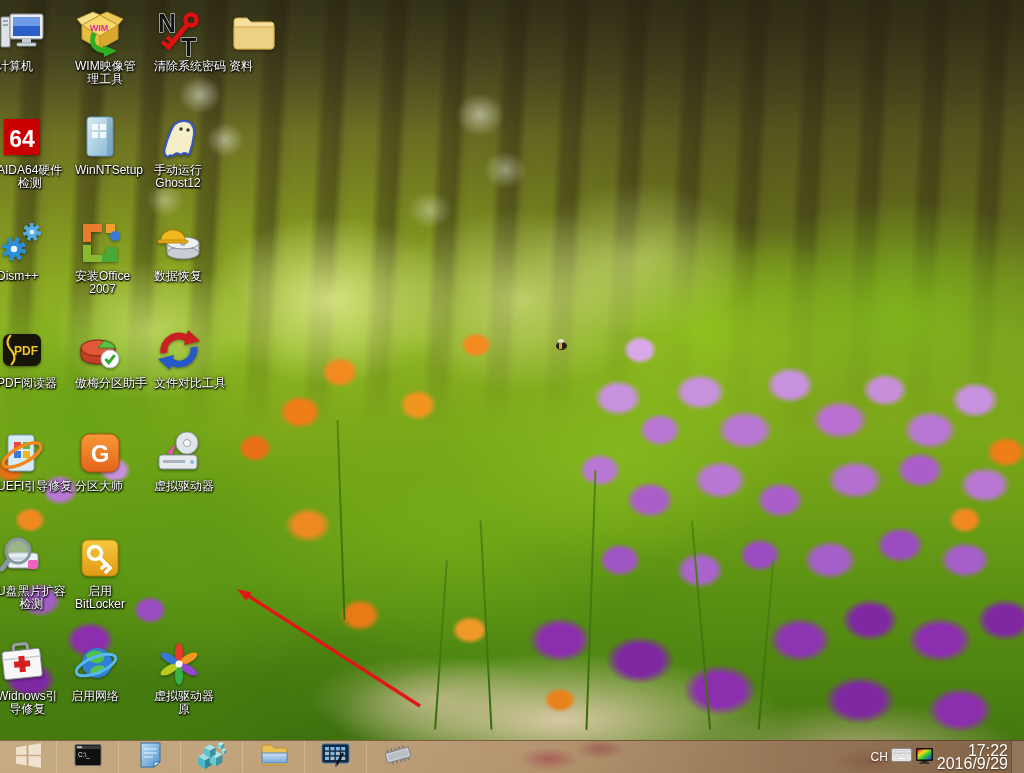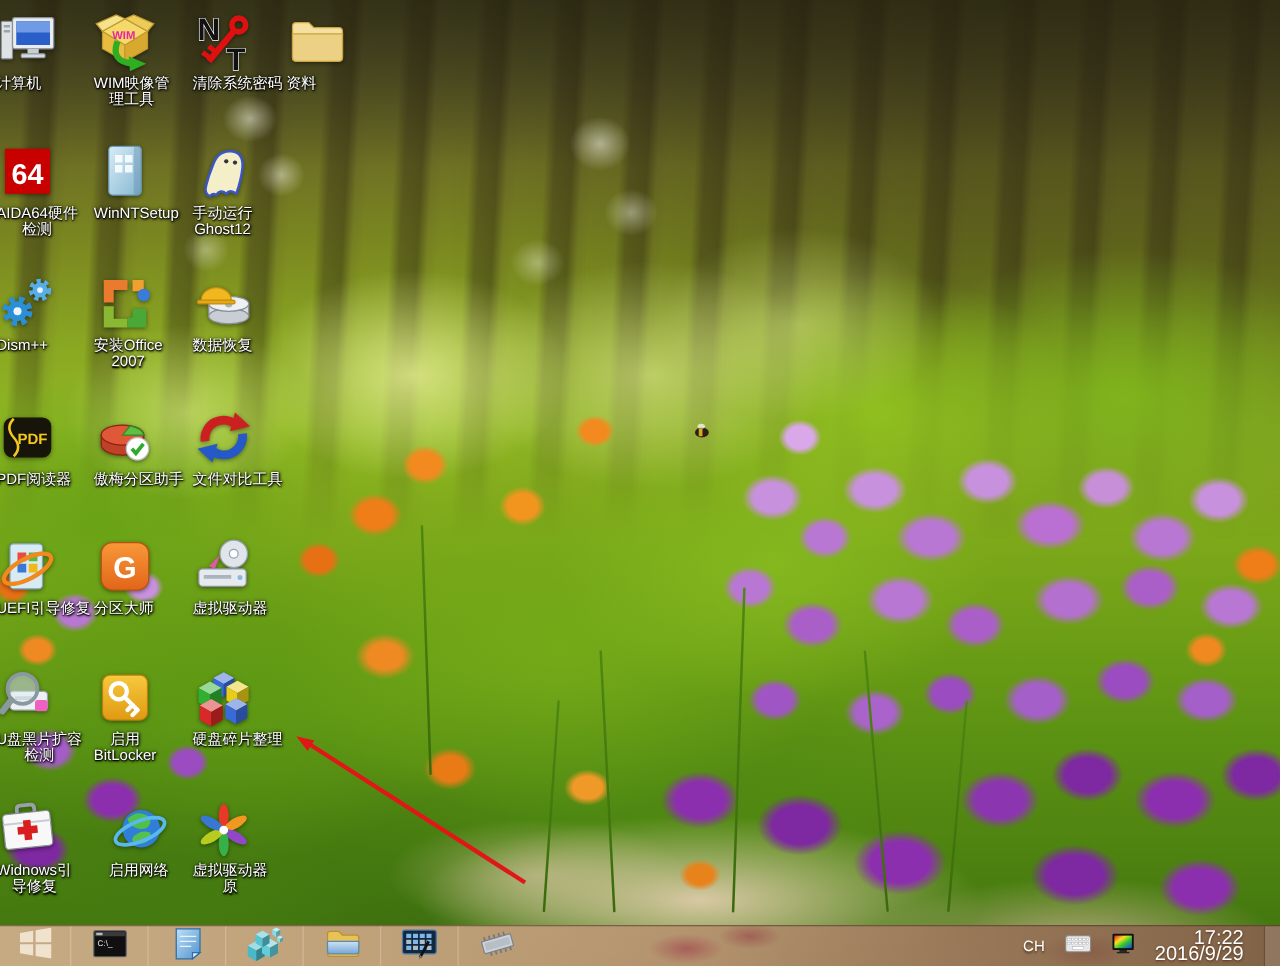--- a/index.html
+++ b/index.html
@@ -107,21 +107,21 @@
   
   .taskbar{position:absolute;left:0;top:740px;width:1024px;height:33px;box-sizing:border-box;z-index:3;
     border-top:1px solid rgba(70,50,32,.55);
     background:
       radial-gradient(40px 16px at 549px 18px,rgba(158,52,70,.55),rgba(158,52,70,0) 75%),
       radial-gradient(34px 14px at 600px 8px,rgba(140,44,60,.45),rgba(140,44,60,0) 75%),
       radial-gradient(50px 18px at 868px 20px,rgba(120,60,50,.35),rgba(120,60,50,0) 75%),
       linear-gradient(90deg,rgba(203,172,135,.96) 0%,rgba(196,163,126,.96) 30%,rgba(180,146,110,.96) 55%,rgba(150,116,86,.97) 78%,rgba(130,98,72,.97) 100%)}
   .tbtn{position:absolute;top:0;height:32px;display:flex;align-items:center;justify-content:center}
   .tbtn.sep{border-left:1px solid rgba(248,238,218,.28)}
-  .tray{position:absolute;right:0;top:0;height:32px;display:flex;align-items:center;gap:16px}
+  .tray{position:absolute;right:0;top:0;height:32px;display:flex;align-items:center;gap:3px}
   .lang{font-size:12px;color:#fff;text-shadow:0 1px 2px rgba(60,30,10,.8)}
   .clock{text-align:right;font-size:16px;line-height:13px;color:#fff;text-shadow:0 1px 2px rgba(60,30,10,.8);white-space:nowrap}
   .showdesk{width:12px;height:32px;border-left:1px solid rgba(60,40,25,.5);background:rgba(255,255,255,.12)}
 
   .arrow-overlay{position:absolute;inset:0;z-index:4;pointer-events:none}
 </style>
 </head>
 <body>
 
 <div class="screen">
@@ -403,50 +403,38 @@
         <line x1="24" y1="24" x2="34" y2="34"></line>
         <line x1="30" y1="30" x2="26" y2="34"></line>
         <line x1="34" y1="34" x2="30" y2="38"></line>
       </g>
     </svg>
       </div>
     <div class="lbl">启用
 BitLocker</div>
   </div>
 
-  <div class="dicon" style="left:154px;top:533px">
-    <div class="ig">
-        <svg width="48" height="48" viewBox="0 0 48 48">
-      <use href="#cube" transform="translate(24,9) scale(1.05)" color="#3a6ad8"></use>
-      <use href="#cube" transform="translate(13,17) scale(1.15)" color="#30b030"></use>
-      <use href="#cube" transform="translate(35,16) scale(1.1)" color="#e8cc18"></use>
-      <use href="#cube" transform="translate(14,31) scale(1.15)" color="#d82828"></use>
-      <use href="#cube" transform="translate(34,30) scale(1.1)" color="#3a6ad8"></use>
-    </svg>
-      </div>
-    <div class="lbl">硬盘碎片整理</div>
-  </div>
 
   <div class="dicon" style="left:-3px;top:638px">
     <div class="ig">
         <svg width="48" height="48" viewBox="0 0 48 48">
       <g transform="rotate(-6 24 24)">
         <path d="M17 11 v-3 q0-3 3-3 h8 q3 0 3 3 v3" fill="none" stroke="#98a0a8" stroke-width="3"></path>
         <rect x="5" y="11" width="38" height="28" rx="3" fill="#f8f8f8" stroke="#8a9097"></rect>
         <line x1="5" y1="19" x2="43" y2="19" stroke="#c8cdd2" stroke-width="1.5"></line>
         <rect x="21" y="17" width="6" height="16" fill="#d81e1e"></rect>
         <rect x="16" y="22" width="16" height="6" fill="#d81e1e"></rect>
       </g>
     </svg>
       </div>
     <div class="lbl">Widnows引
 导修复</div>
   </div>
 
-  <div class="dicon" style="left:87px;top:638px">
+  <div class="dicon" style="left:71px;top:638px">
     <div class="ig">
         <svg width="48" height="48" viewBox="0 0 48 48">
       <circle cx="25" cy="24" r="15" fill="#2f7fd8"></circle>
       <path d="M14 16 q6-6 12-4 q8 2 6 8 q-2 5-9 4 q-8-2-9-8Z" fill="#4fc048"></path>
       <path d="M18 34 q6 4 12 0 q4-3 2-7 q-6-2-10 1 q-5 2-4 6Z" fill="#55c04f"></path>
       <ellipse cx="24" cy="26" rx="21" ry="8" fill="none" stroke="#59b8ee" stroke-width="3" transform="rotate(-22 24 26)"></ellipse>
     </svg>
       </div>
     <div class="lbl">启用网络</div>
   </div>

